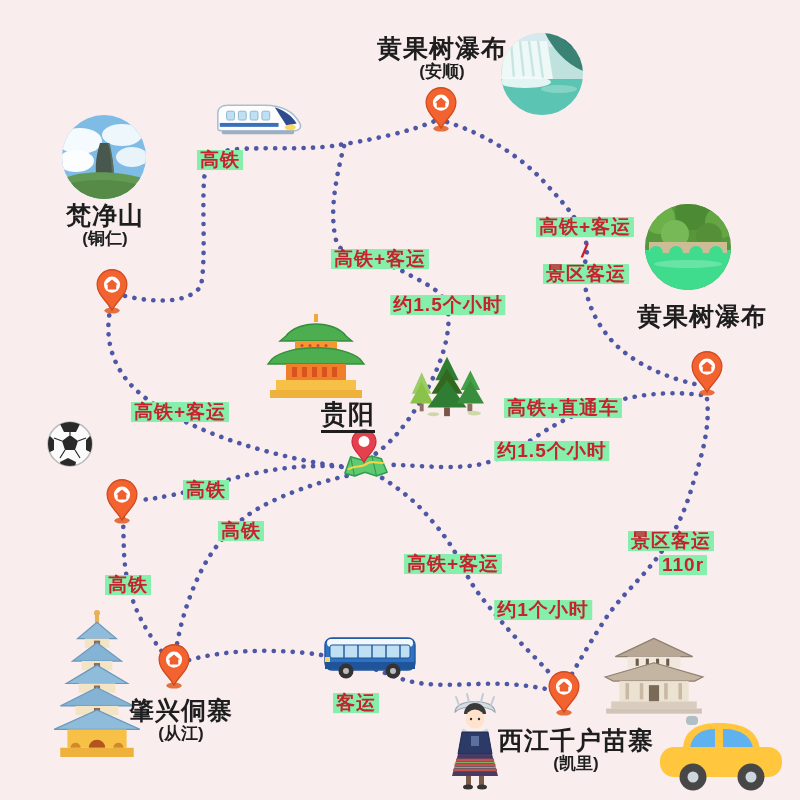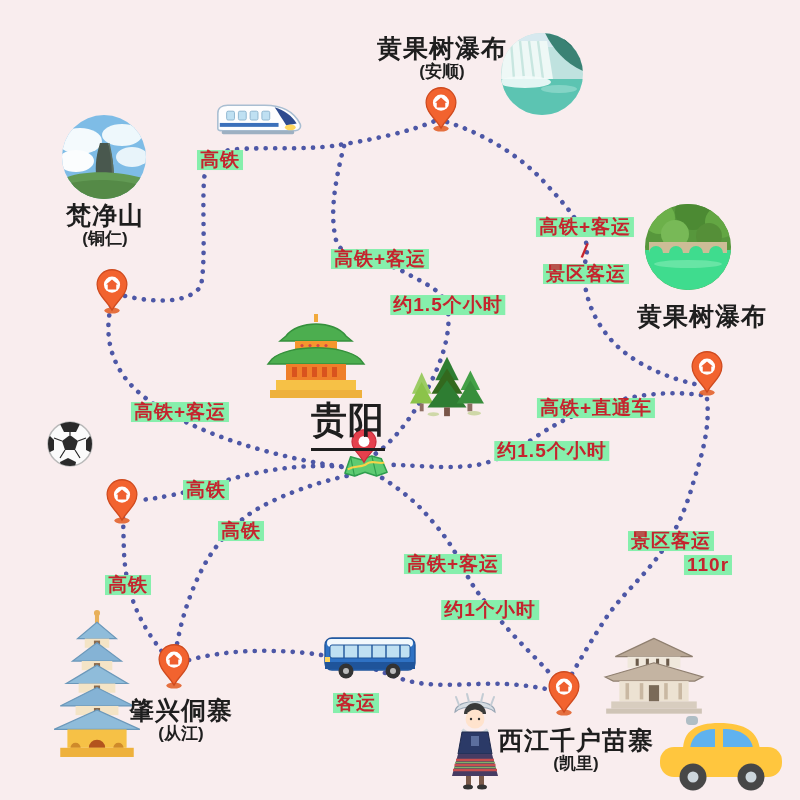--- a/index.html
+++ b/index.html
@@ -13,21 +13,21 @@
   .photo{position:absolute;border-radius:50%;overflow:hidden;}
   .photo svg{display:block;}
   
   .loc{
     position:absolute;transform:translateX(-50%);
     text-align:center;color:#1e1e1e;font-weight:bold;
     line-height:1.12;white-space:nowrap;
   }
   .loc .nm{font-size:25px;letter-spacing:1px;}
   .loc .sub{font-size:17px;}
-  .loc-guiyang .nm{font-size:36px;border-bottom:3px solid #1e1e1e;padding-bottom:8px;}
+  .loc-guiyang .nm{font-size:26px;border-bottom:3px solid #1e1e1e;padding-bottom:1px;}
   
   .rl{
     position:absolute;transform:translate(-50%,-50%);
     color:#c5242e;font-weight:bold;font-size:19px;white-space:nowrap;
     background:#86efac;padding:0 3px;line-height:1.05;letter-spacing:1px;
   }
   .rl-slash{transform:translate(-50%,-50%) rotate(12deg);font-size:20px;background:transparent;}
   svg{overflow:visible;}
   #routes{position:absolute;left:0;top:0;}
   #routes path{fill:none;stroke:#4d57a6;stroke-width:4.6;stroke-linecap:round;stroke-dasharray:0.1 9.4;}
@@ -304,25 +304,25 @@
     <div class="nm">肇兴侗寨</div>
     <div class="sub">(从江)</div>
   </div>
 
   <div class="rl" style="left:220px;top:160px">高铁</div>
   <div class="rl" style="left:380px;top:259px">高铁+客运</div>
   <div class="rl" style="left:448px;top:305px">约1.5个小时</div>
   <div class="rl" style="left:585px;top:227px">高铁+客运</div>
   <div class="rl rl-slash" style="left:585px;top:251px">/</div>
   <div class="rl" style="left:586px;top:274px">景区客运</div>
-  <div class="rl" style="left:596px;top:408px">高铁+直通车</div>
+  <div class="rl" style="left:563px;top:408px">高铁+直通车</div>
   <div class="rl" style="left:552px;top:451px">约1.5个小时</div>
   <div class="rl" style="left:180px;top:412px">高铁+客运</div>
   <div class="rl" style="left:206px;top:490px">高铁</div>
   <div class="rl" style="left:241px;top:531px">高铁</div>
   <div class="rl" style="left:128px;top:585px">高铁</div>
   <div class="rl" style="left:453px;top:564px">高铁+客运</div>
-  <div class="rl" style="left:490px;top:610px">约1个小时</div>
+  <div class="rl" style="left:543px;top:610px">约1个小时</div>
   <div class="rl" style="left:671px;top:541px">景区客运</div>
-  <div class="rl" style="left:708px;top:565px">110r</div>
+  <div class="rl" style="left:683px;top:565px">110r</div>
   <div class="rl" style="left:356px;top:703px">客运</div>
 
 </div>
 
 </body></html>

